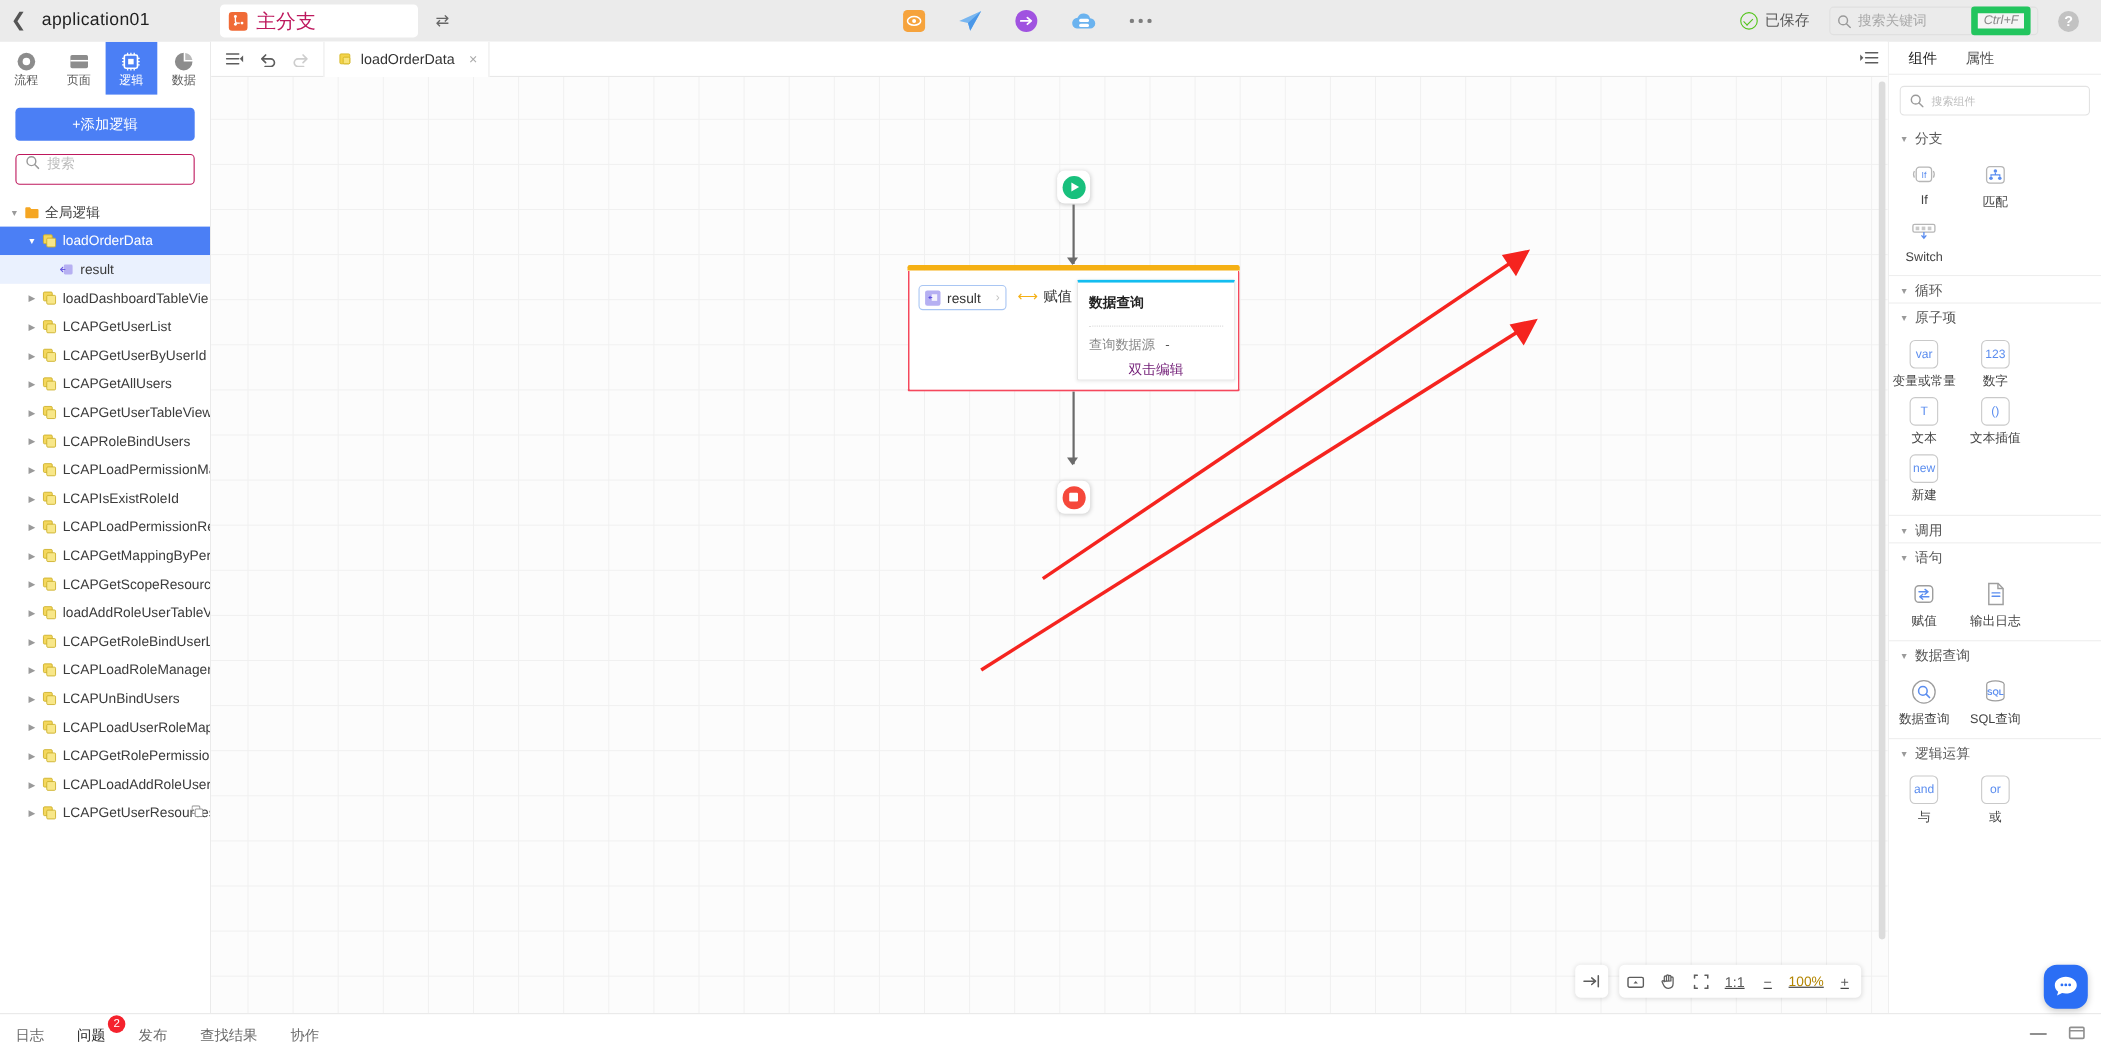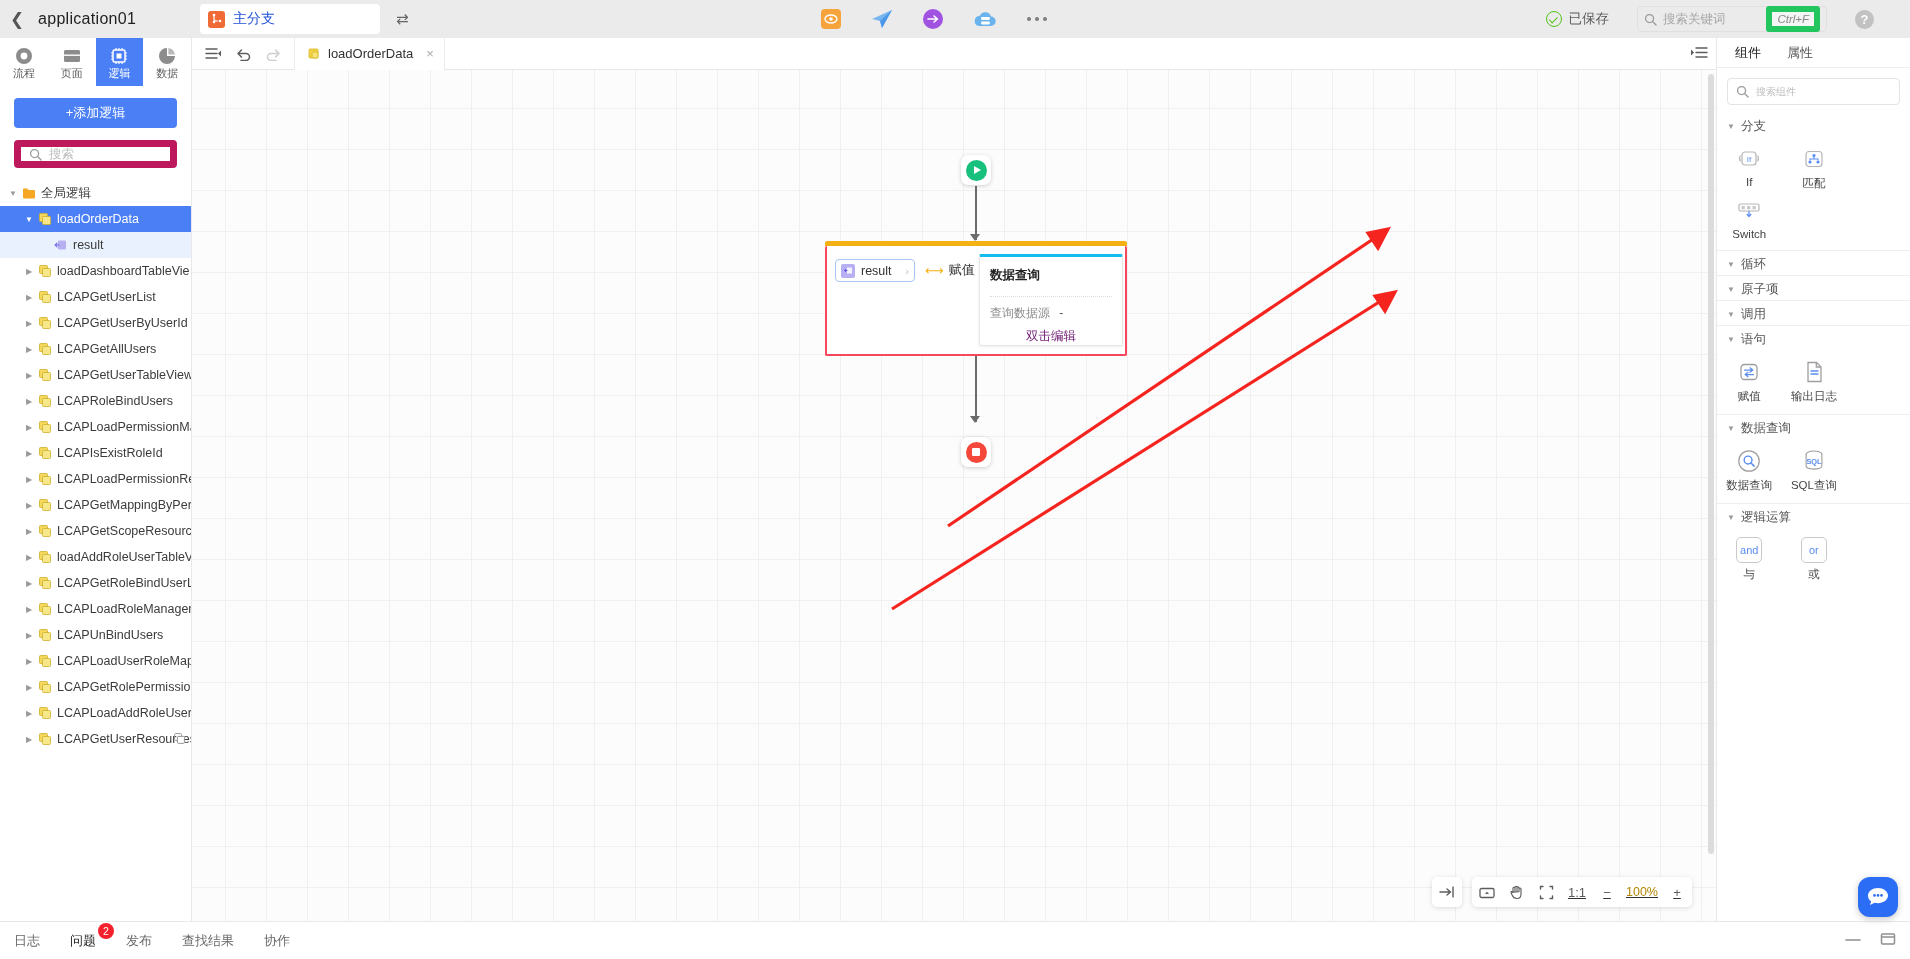--- a/index.html
+++ b/index.html
@@ -24,30 +24,30 @@
   .branch-select {
     position: absolute; left: 200px; top: 4px; width: 180px; height: 30px;
     background: #fff; border-radius: 4px; display: flex; align-items: center;
     padding: 0 8px; gap: 8px; cursor: pointer;
   }
   .branch-icon {
     width: 17px; height: 17px; border-radius: 3px; background: #f06a36;
     display:flex; align-items:center; justify-content:center;
   }
   .branch-icon svg { display:block; }
-  .branch-label { font-size: 14px; color: #1d4ed8; }
+  .branch-label { font-size: 18px; color: #be185d; }
   .swap-icon { position: absolute; left: 396px; top: 10px; color: #666; font-size: 15px; cursor:pointer;}
 
   .top-center-icons {
     position: absolute; left: 820px; top: 0; height: 38px; display: flex;
     align-items: center; gap: 28px;
   }
   .tc-icon { cursor: pointer; display:flex; align-items:center; justify-content:center; }
 
-  .top-right { position: absolute; right: 0; top: 0; height: 38px; display: flex; align-items: center; gap: 28px; padding-right: 36px;}
+  .top-right { position: absolute; right: 0; top: 0; height: 38px; display: flex; align-items: center; gap: 18px; padding-right: 20px;}
   .saved { display: flex; align-items: center; gap: 7px; color: #5a5a5a; font-size: 13.5px;}
   .saved-circle { width: 16px; height: 16px; border: 1.4px solid #52c41a; border-radius: 50%;
      display:flex; align-items:center; justify-content:center; }
   .saved-circle::after { content:""; width:7px; height:4px; border-left:1.4px solid #52c41a;
      border-bottom:1.4px solid #52c41a; transform: rotate(-45deg) translate(0px,-1px); }
   .searchbox {
     width: 190px; height: 26px; border: 1px solid #e0e0e0; border-radius: 4px; background: #ebebeb;
     display: flex; align-items: center; padding: 0 6px; gap: 6px; cursor: text;
   }
   .searchbox .ph { color: #a8a8a8; font-size: 12.5px; flex: 1; }
@@ -67,22 +67,22 @@
     justify-content: center; gap: 2px; font-size: 11px; color: #5c5c5c; cursor: pointer;
   }
   .mode.active { background: #4b7ff5; color: #fff; }
   .mode .mlabel { font-size: 11px; line-height: 1; }
 
   .addbtn {
     margin: 12px 14px 10px; height: 30px; background: #4b7ff5; color: #fff; border-radius: 4px;
     display: flex; align-items: center; justify-content: center; font-size: 13px; cursor: pointer;
   }
   .treesearch {
-    margin: 2px 14px 12px; height: 28px; border: 7px solid #be185d; border-radius: 4px;
-    display: flex; align-items: center; gap: 7px; padding: 0 8px; cursor: text;
+    margin: 2px 14px 12px; height: 28px; border: 1px solid #be185d; border-radius: 4px;
+    display: flex; align-items: flex-start; gap: 7px; padding: 0 8px; cursor: text;
   }
   .treesearch .ph { color: #bcbcbc; font-size: 12.5px; }
   .tree { flex: 1; overflow: hidden; position: relative; }
   .tnode {
     height: 26px; display: flex; align-items: center; font-size: 12.5px; color: #3b3b3b;
     cursor: pointer; white-space: nowrap; position: relative;
   }
   .tnode.sel { background: #4b7ff5; color: #fff; }
   .tnode.sel2 { background: #eaf1fe; }
   .caret { width: 14px; text-align: center; font-size: 8px; color: #9a9a9a; flex: 0 0 14px;}
@@ -751,20 +751,42 @@
           <div class="rdiv"></div>
           <div class="grp-head">
             <span class="grp-caret">▼</span>
             <span>循环</span>
           </div>
           <div class="rdiv"></div>
           <div class="grp-head">
             <span class="grp-caret">▼</span>
             <span>原子项</span>
           </div>
+          <div class="grid3">
+            <div class="citem">
+              <span class="cbox">var</span>
+              <span class="clabel">变量或常量</span>
+            </div>
+            <div class="citem">
+              <span class="cbox">123</span>
+              <span class="clabel">数字</span>
+            </div>
+            <div class="citem">
+              <span class="cbox">T</span>
+              <span class="clabel">文本</span>
+            </div>
+            <div class="citem">
+              <span class="cbox">()</span>
+              <span class="clabel">文本插值</span>
+            </div>
+            <div class="citem">
+              <span class="cbox">new</span>
+              <span class="clabel">新建</span>
+            </div>
+          </div>
           <div class="rdiv"></div>
           <div class="grp-head">
             <span class="grp-caret">▼</span>
             <span>调用</span>
           </div>
           <div class="rdiv"></div>
           <div class="grp-head">
             <span class="grp-caret">▼</span>
             <span>语句</span>
           </div>

